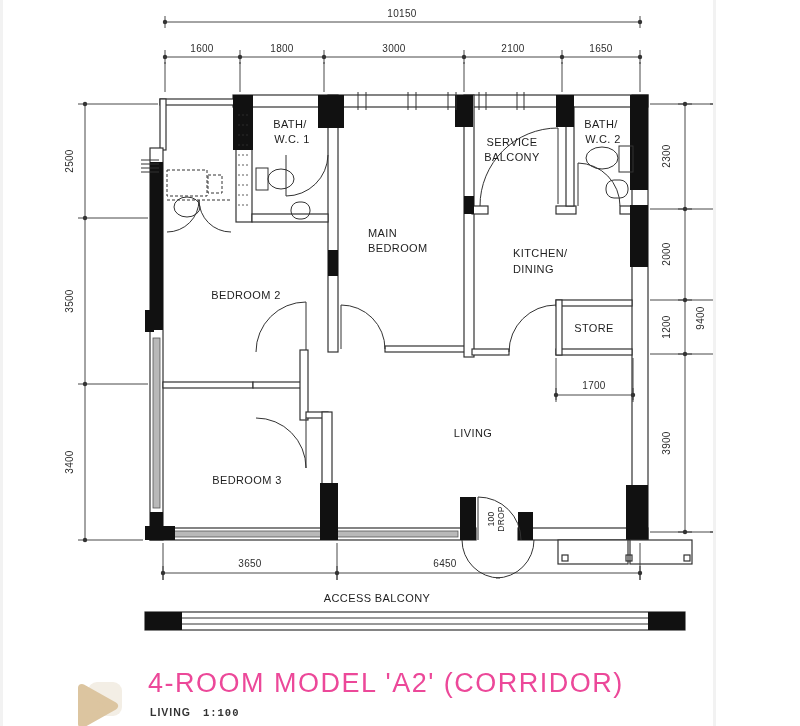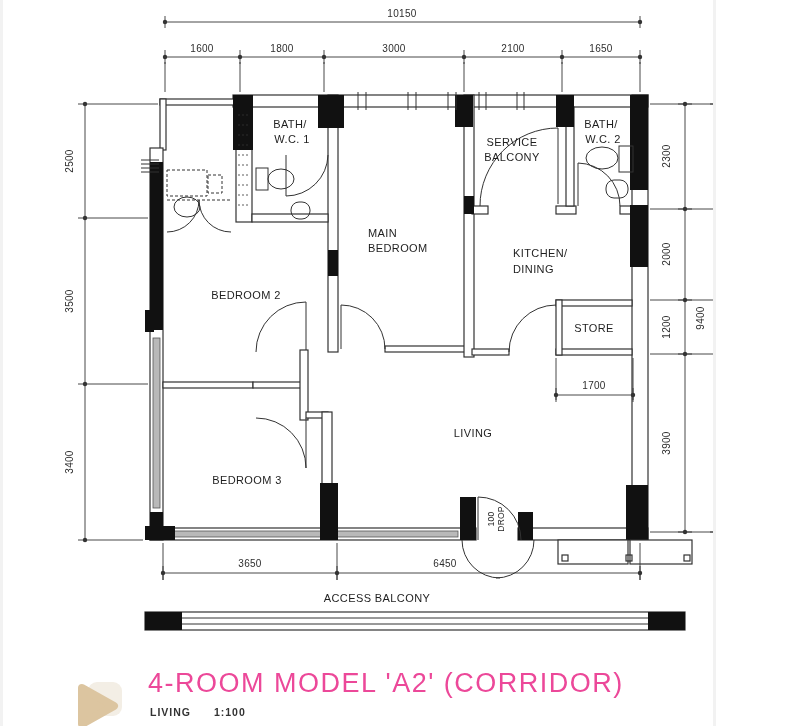--- a/index.html
+++ b/index.html
@@ -16,21 +16,21 @@
   }
   .tri-wrap{position:absolute;left:70px;top:680px;width:60px;height:46px;}
   .title-block{
     position:absolute;left:148px;top:668px;white-space:nowrap;
     font-size:27px;letter-spacing:1.5px;color:#ec4899;
   }
   .scale-line{
     position:absolute;left:150px;top:706px;font-size:10.5px;font-weight:bold;
     letter-spacing:1px;color:#333;
   }
-  .scale-line .sv{margin-left:19px;}
+  .scale-line .sv{margin-left:8px;font-family:Liberation Mono, monospace;}
   svg text{fill:#1e1e1e;}
   .roomlbl{font-size:11px;letter-spacing:0.4px;}
   .dimlbl{font-size:10px;fill:#2e2e2e;letter-spacing:0.3px;}
   .smalllbl{font-size:8.5px;letter-spacing:0.2px;}
 </style>
 </head>
 <body>
 
 <div class="canvas">
 

